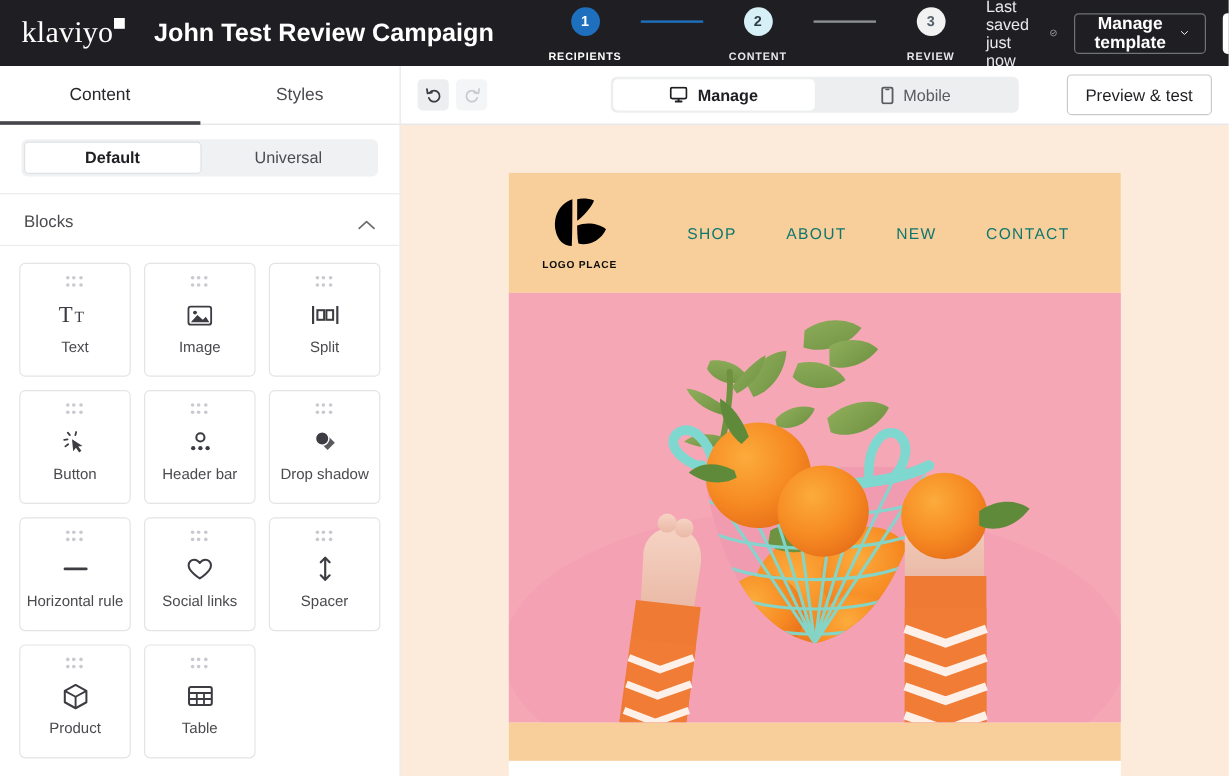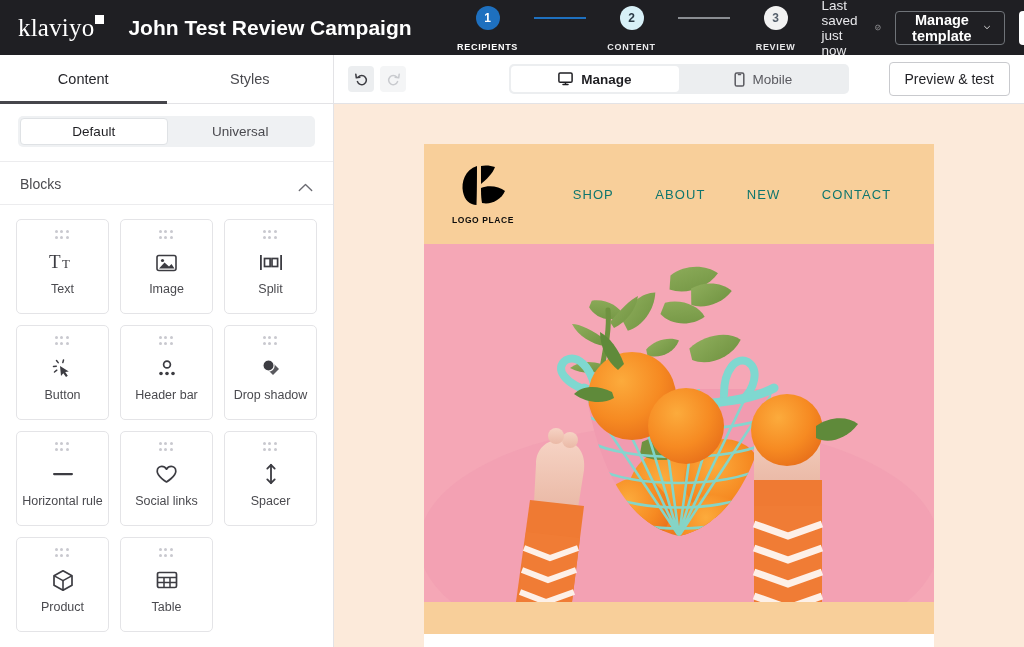--- a/index.html
+++ b/index.html
@@ -111,21 +111,21 @@
   .seg-wrap { padding: 12px 18px 14px 18px; border-bottom: 1px solid #ececee; }
   .segmented {
     display: flex; background: #eff1f3;
     border-radius: 5px; height: 31px; padding: 2px;
   }
   .seg-opt {
     flex: 1; display: flex; align-items: center; justify-content: center;
     font-size: 13.5px; color: #4a4a4f; border-radius: 4px; cursor: pointer;
   }
   .seg-opt.active {
-    background: #ffffff; color: #1f1f23; font-weight: normal;
+    background: #ffffff; color: #1f1f23; font-weight: bold;
     border: 1px solid #dfe2e5;
   }
 
   .section-head {
     display: flex; align-items: flex-end; justify-content: space-between;
     padding: 14px 20px 12px 20px;
     border-bottom: 1px solid #ececee;
   }
   .section-title { font-size: 14px; color: #4a4a4f; }
   .chev-up { width: 15px; height: 9px; display: block; }

